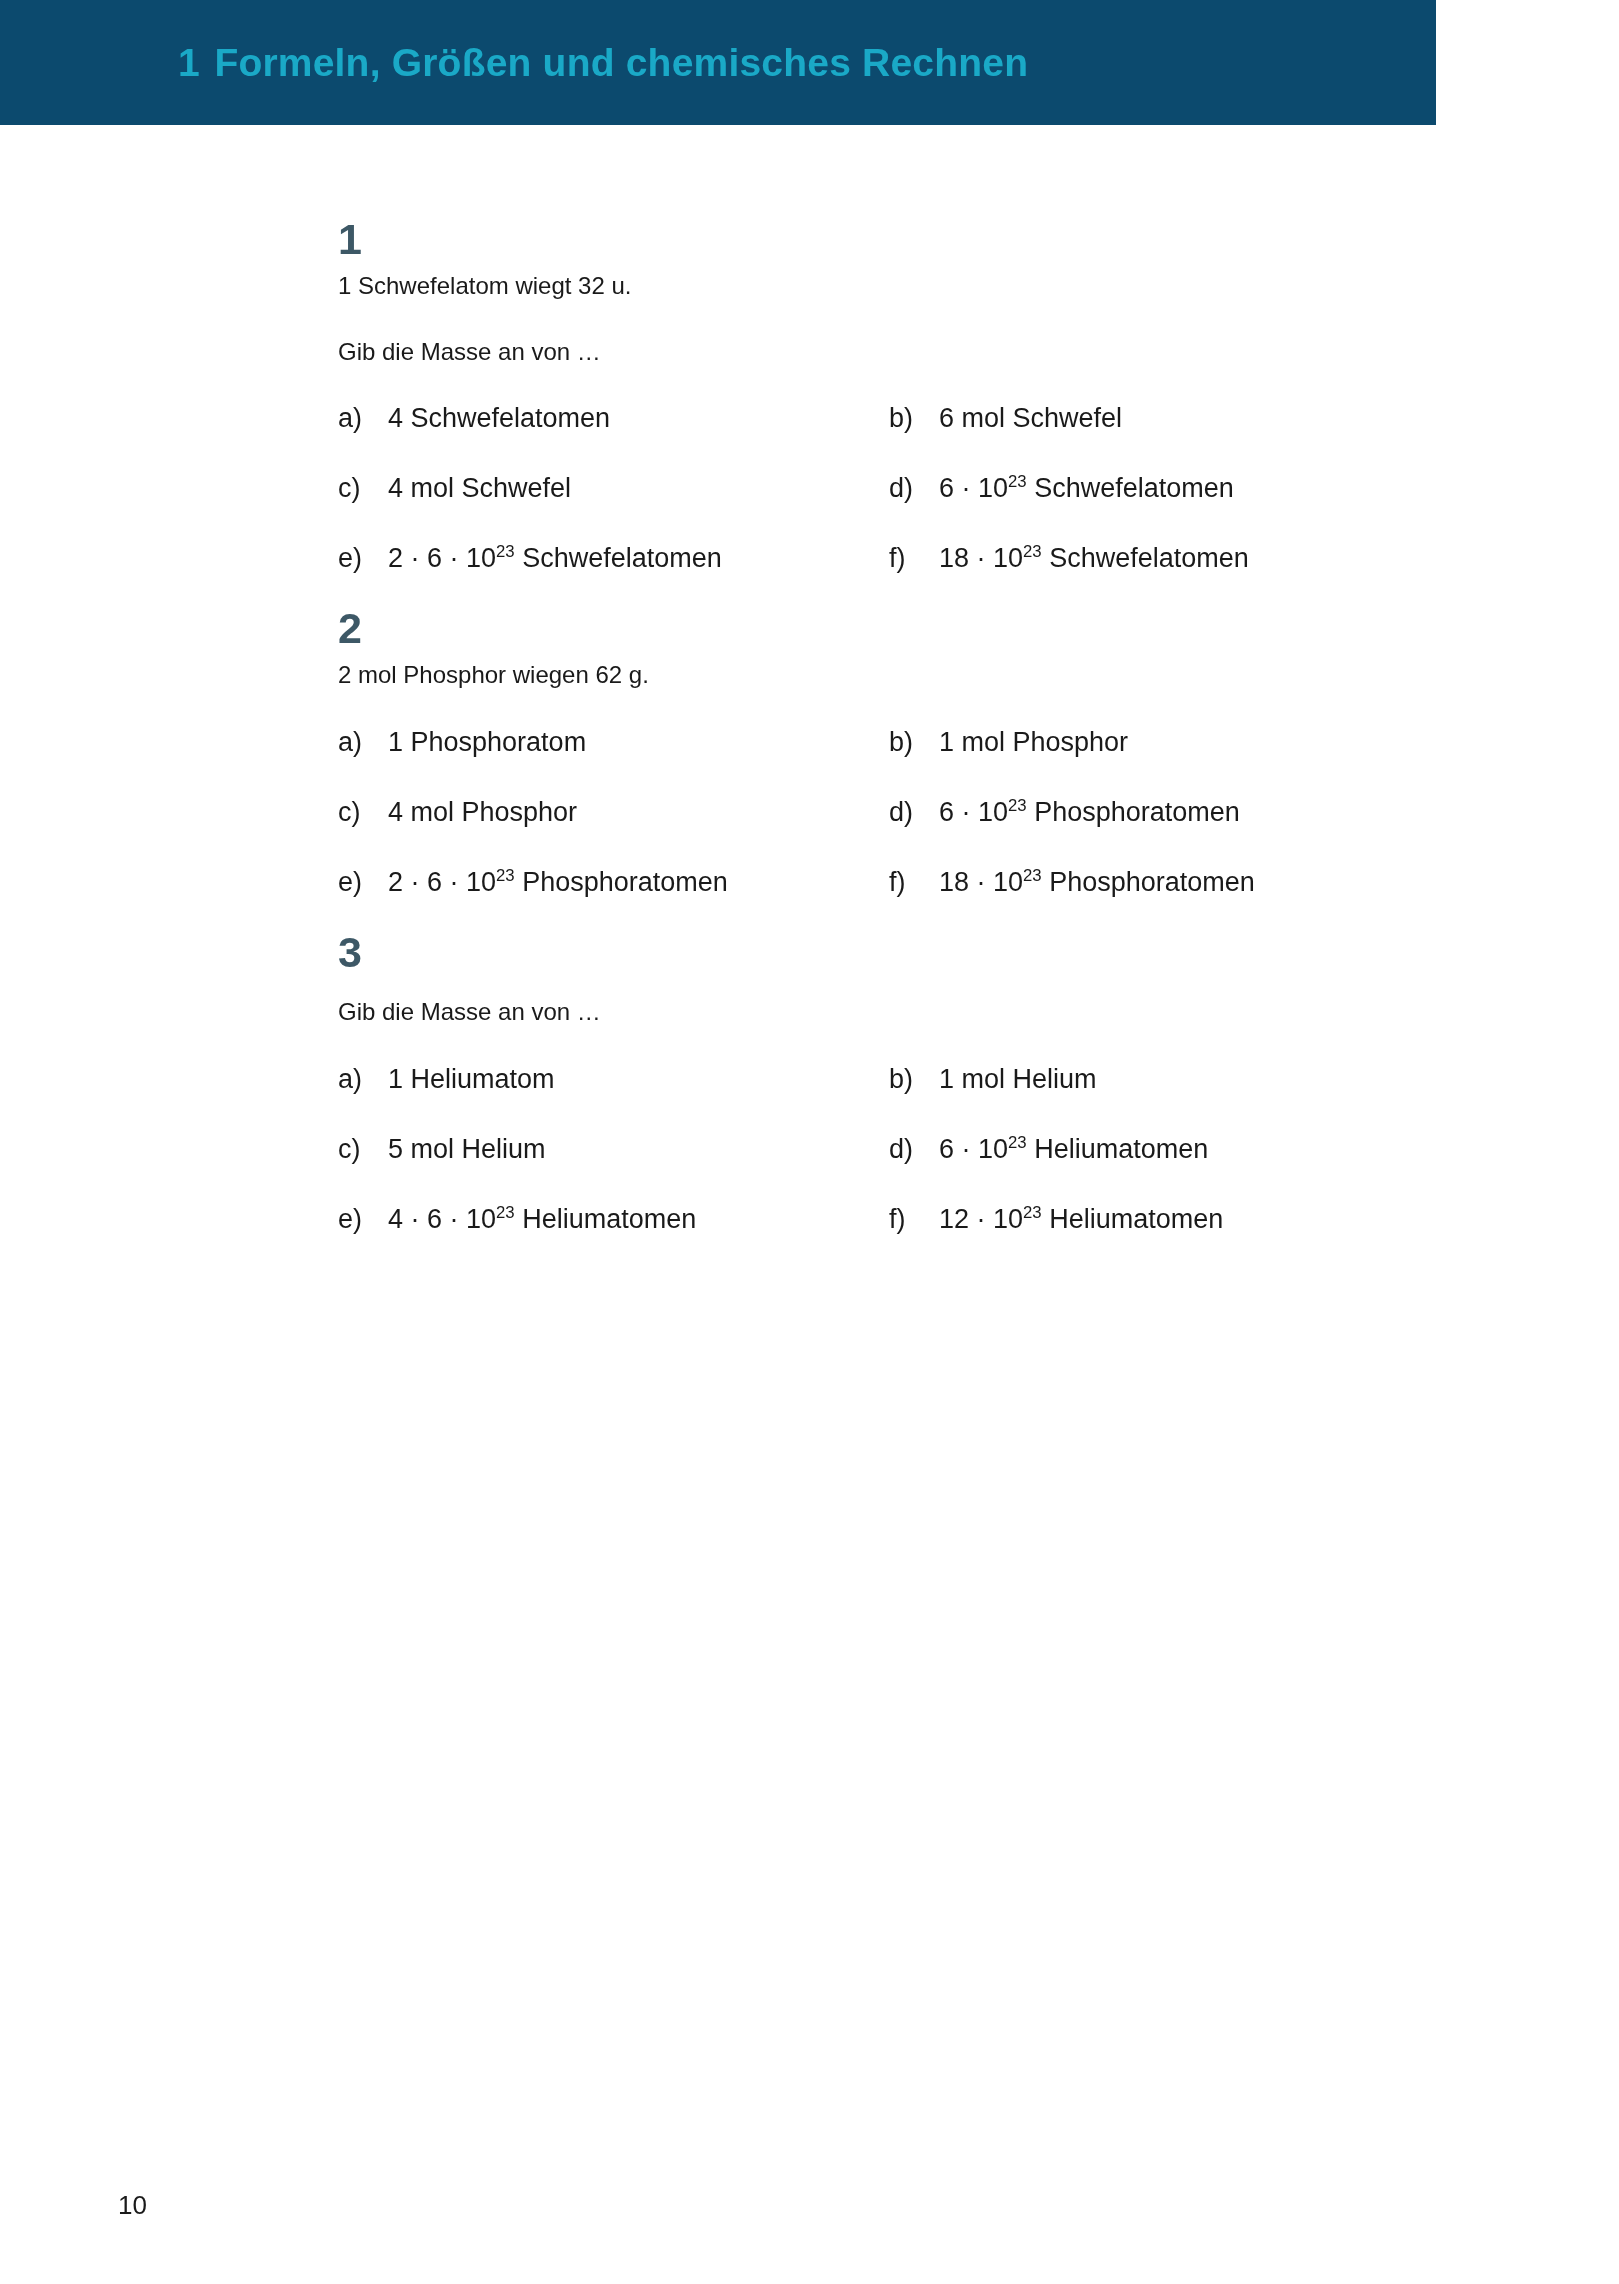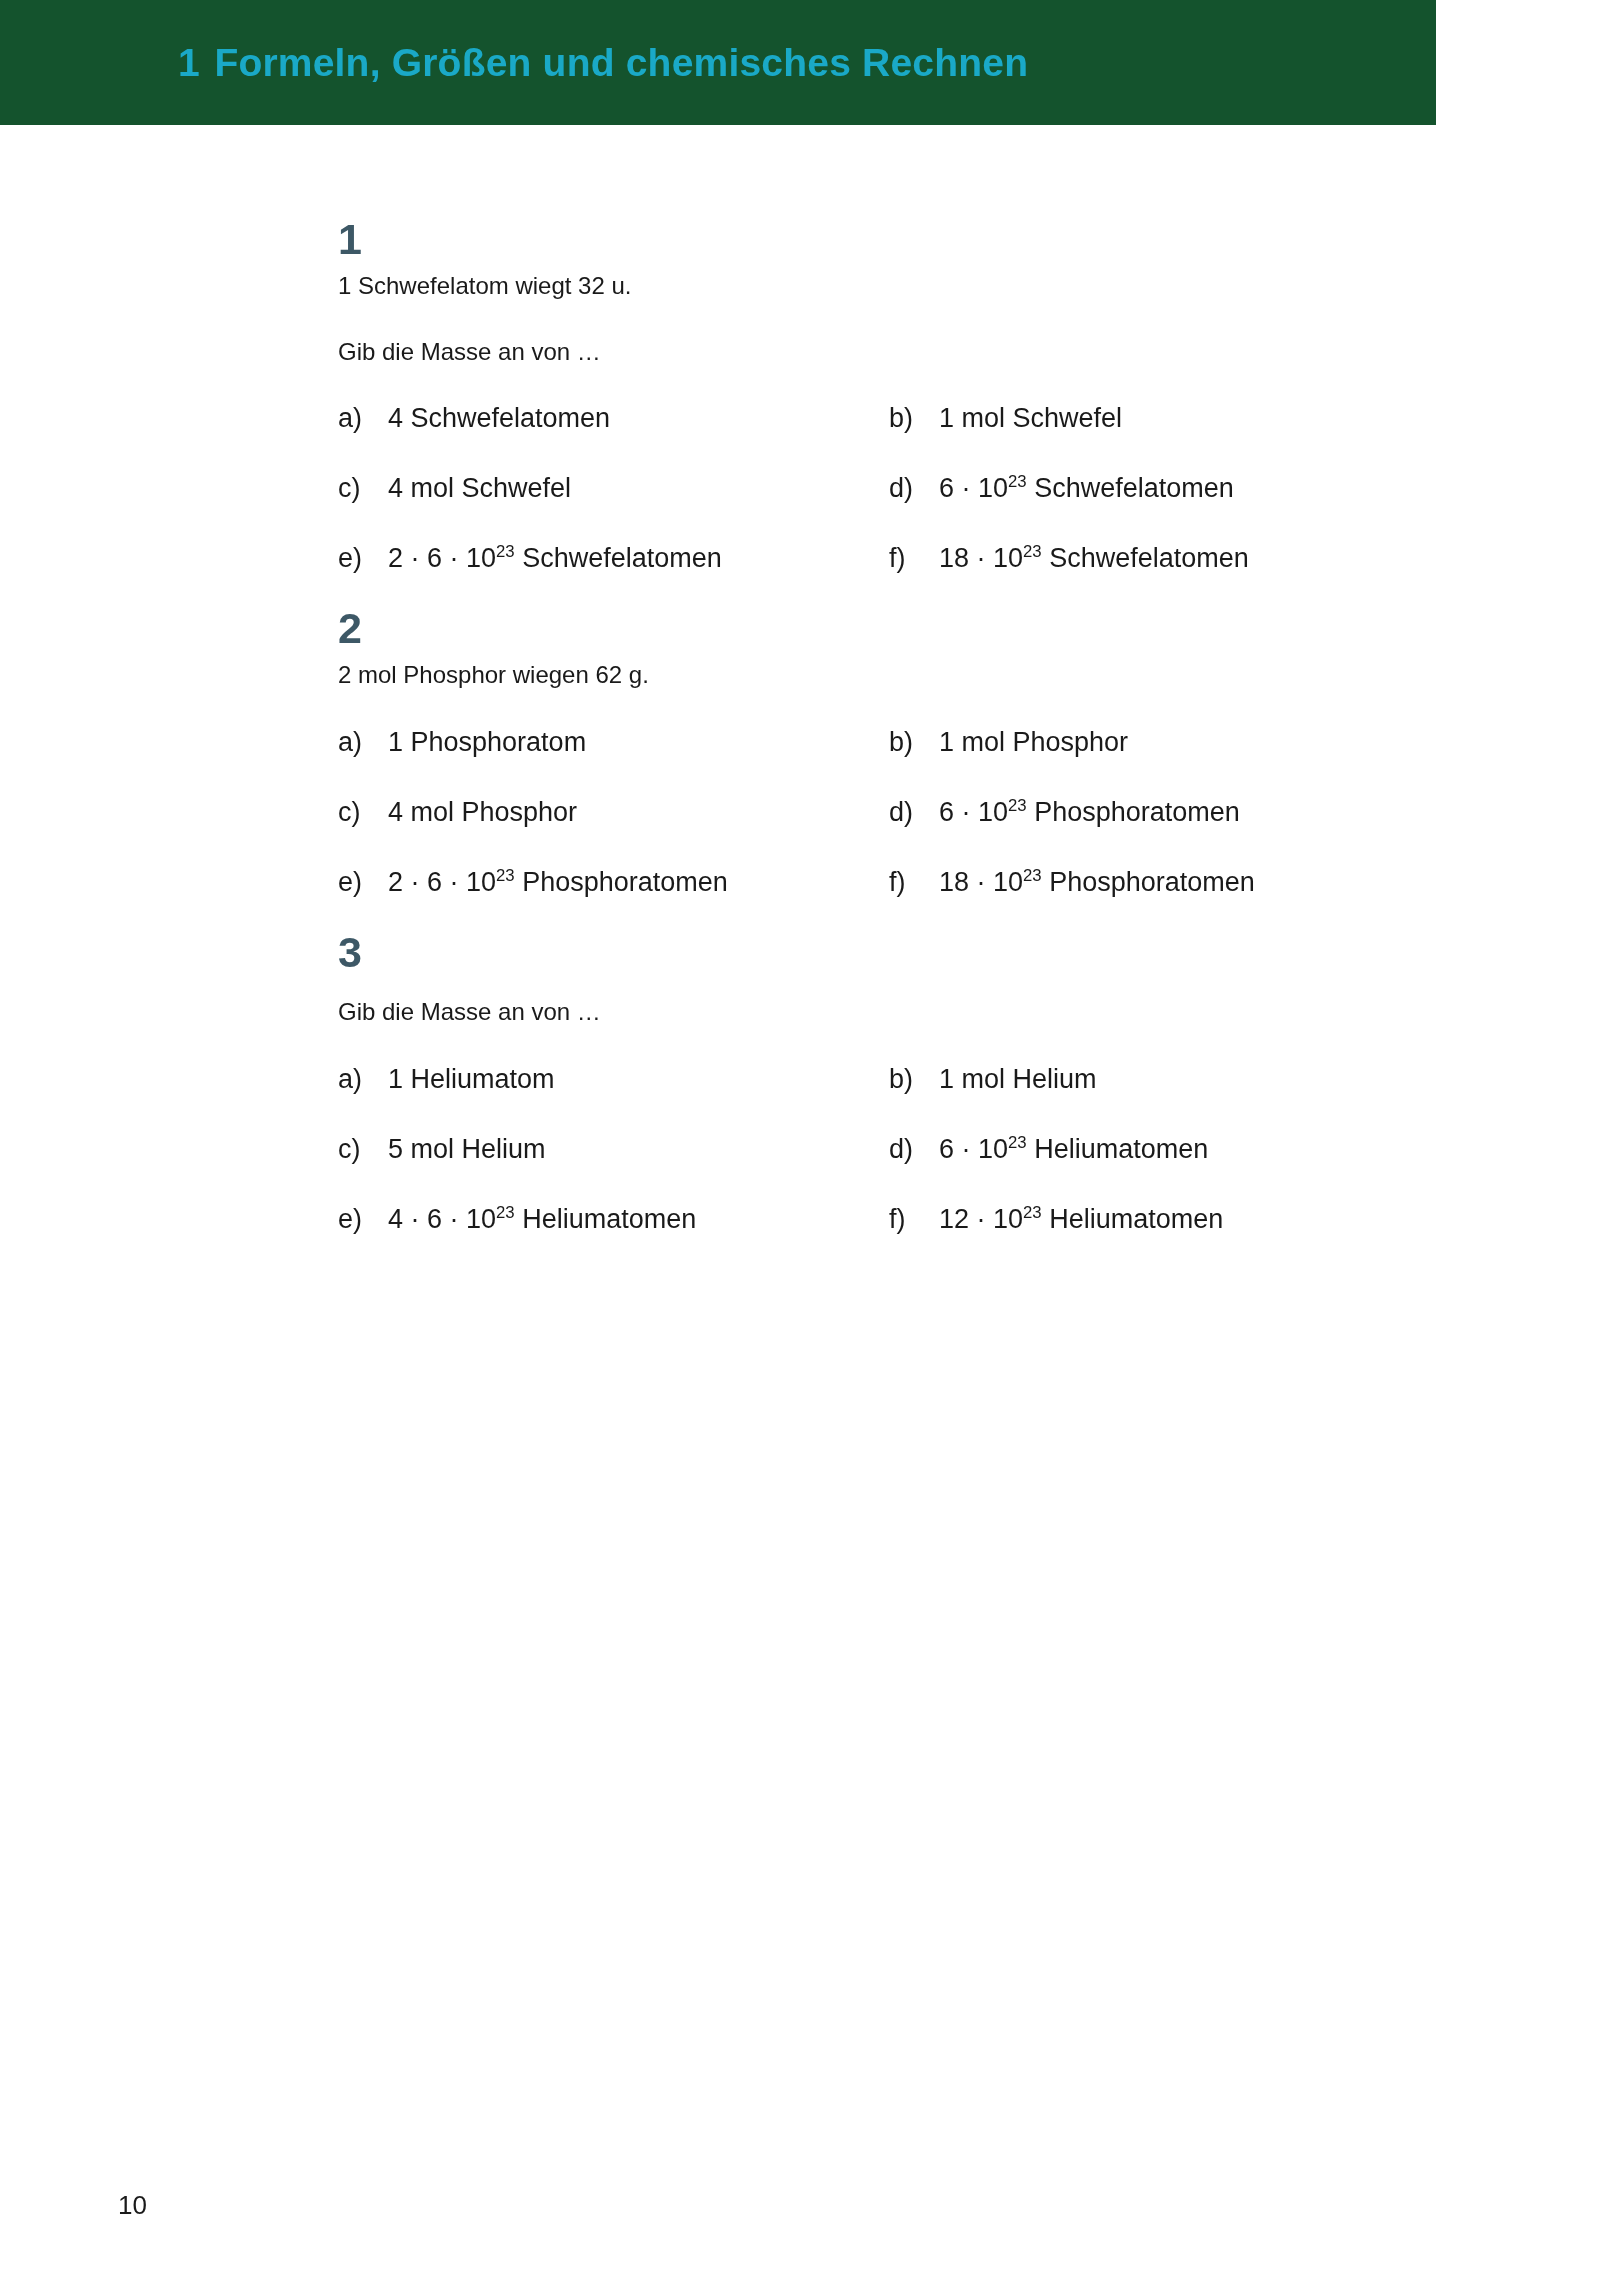--- a/index.html
+++ b/index.html
@@ -17,21 +17,21 @@
     overflow: hidden;
   }
 
   
   .header-band {
     position: absolute;
     left: 0;
     top: 0;
     width: 1436px;
     height: 125px;
-    background: #14532d;
+    background: #0c4a6e;
     display: flex;
     align-items: center;
   }
   .header-title {
     margin-left: 178px;
     font-size: 39px;
     font-weight: bold;
     color: #1aa9c7;
     letter-spacing: 0.2px;
     white-space: nowrap;
@@ -131,21 +131,21 @@
     <div class="ex-number">1</div>
     <p class="ex-statement">1 Schwefelatom wiegt 32 u.</p>
     <p class="ex-prompt">Gib die Masse an von …</p>
     <div class="options-grid">
       <div class="option">
           <span class="option-label">a)</span>
           <span class="option-text"><span>4 Schwefelatomen</span></span>
         </div>
       <div class="option">
           <span class="option-label">b)</span>
-          <span class="option-text"><span>1 mol Schwefel</span></span>
+          <span class="option-text"><span>6 mol Schwefel</span></span>
         </div>
       <div class="option">
           <span class="option-label">c)</span>
           <span class="option-text"><span>4 mol Schwefel</span></span>
         </div>
       <div class="option">
           <span class="option-label">d)</span>
           <span class="option-text"><span>6 · 10</span><sup>23</sup><span> Schwefelatomen</span></span>
         </div>
       <div class="option">

